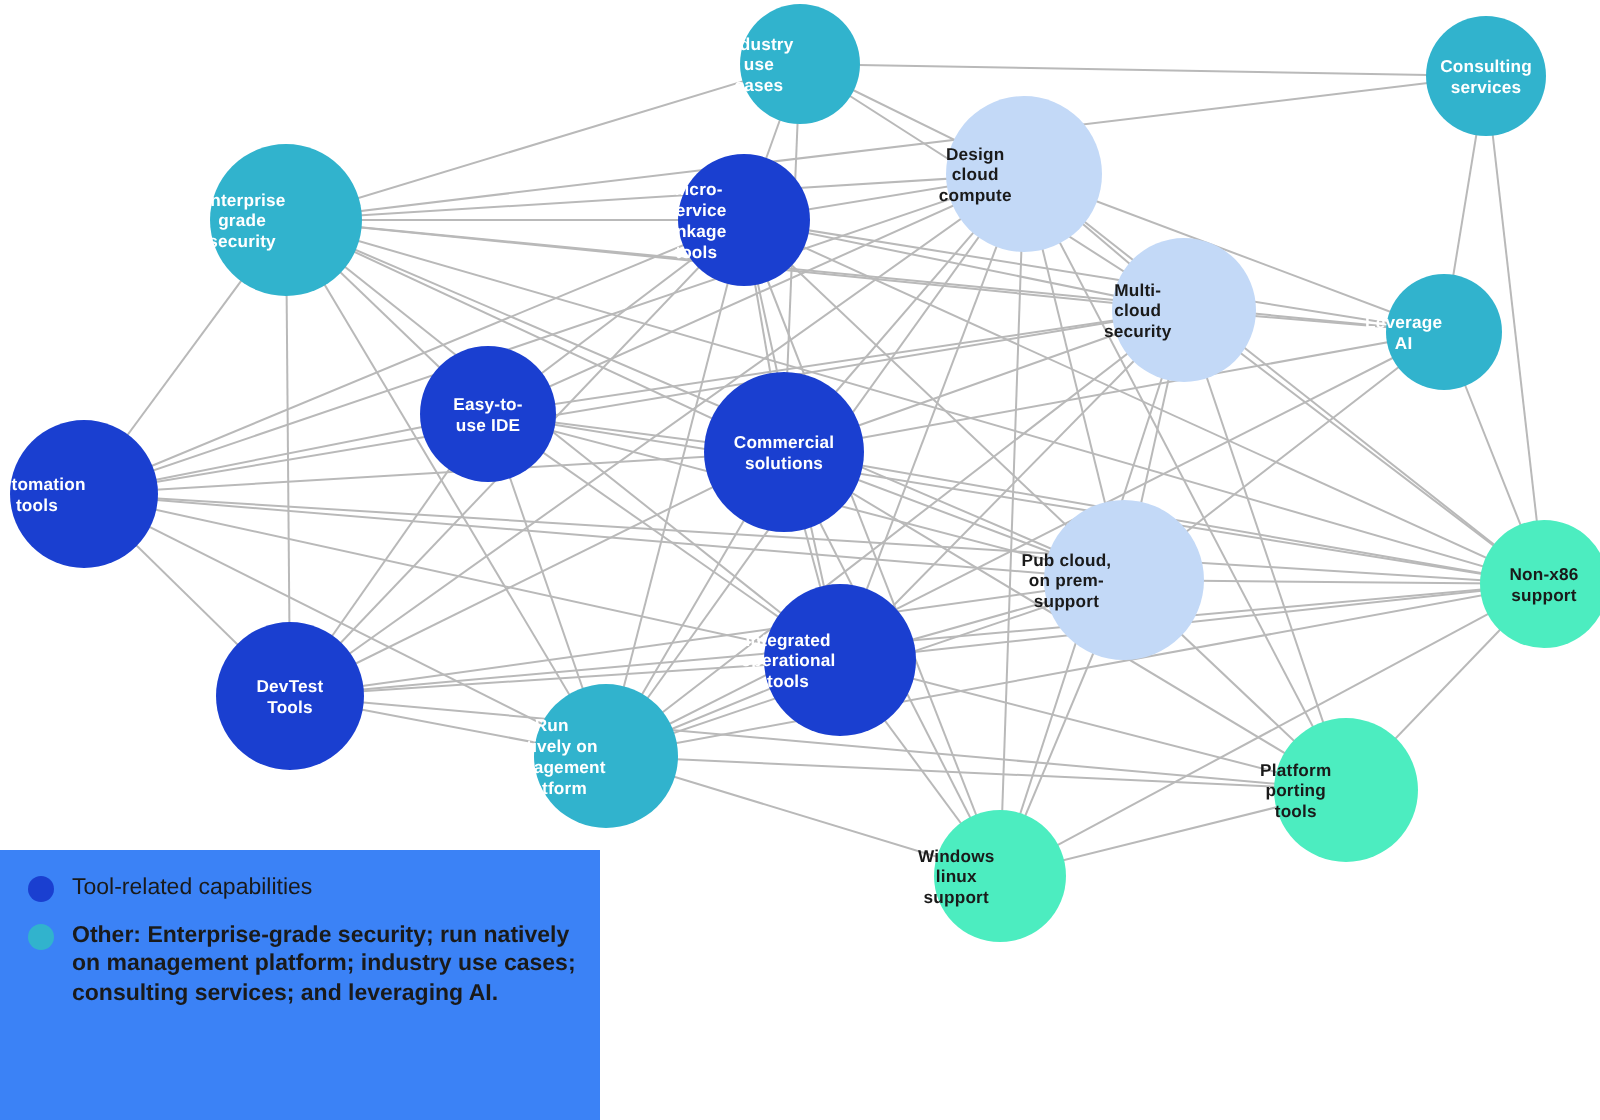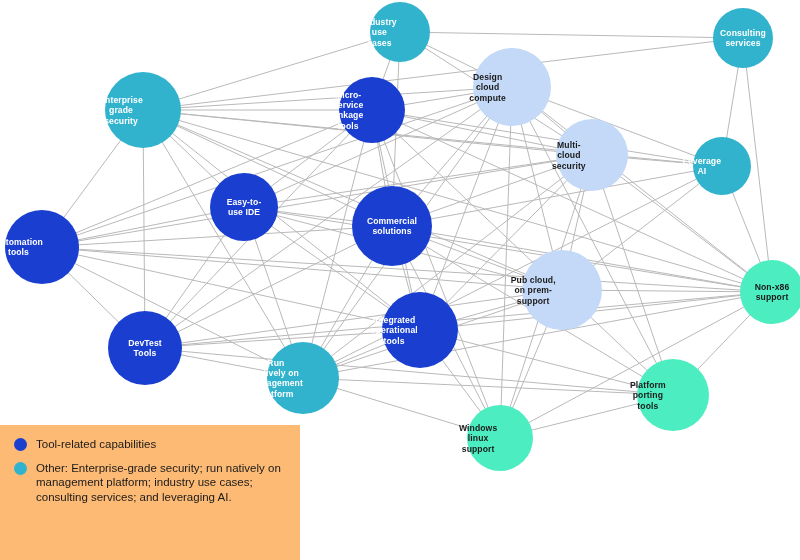--- a/index.html
+++ b/index.html
@@ -33,21 +33,21 @@
     width:300px;height:135px;
     background:#f7f4f1;
     box-sizing:border-box;
     padding:12px 10px 10px 14px;
   }
   .legend-row{
     display:flex;
     align-items:flex-start;
     margin-bottom:9px;
   }
-  .legend-row:last-child{margin-bottom:0;}
+  .legend-row:last-child{margin-bottom:0;font-weight:bold;}
   .legend-swatch{
     width:13px;height:13px;border-radius:50%;
     flex:0 0 13px;
     margin-right:9px;
     margin-top:1px;
   }
   .legend-text{
     font-size:11.5px;
     color:#1a1a1a;
     line-height:1.28;
@@ -225,21 +225,21 @@
           <circle cx="743" cy="38" r="30" fill="#31b3cd" class="node-circle"></circle>
           <text x="743" y="36" class="node-label light" text-anchor="middle" fill="#ffffff"><tspan x="743" dy="0">Consulting</tspan><tspan x="743" dy="10.4">services</tspan></text>
         </g>
         <g>
           <circle cx="722" cy="166" r="29" fill="#31b3cd" class="node-circle"></circle>
           <text x="701.82" y="164" class="node-label light" text-anchor="start" fill="#ffffff"><tspan x="701.82" dy="0">Leverage</tspan><tspan x="701.82" dy="10.4">AI</tspan></text>
         </g>
       </g>
   </svg>
 
-  <div id="legend" style="background: #fdba74;">
+  <div id="legend" style="background: #3b82f6;">
     <div class="legend-row">
       <span class="legend-swatch" style="background: rgb(26, 63, 208);"></span>
       <span class="legend-text">Tool-related capabilities</span>
     </div>
     <div class="legend-row">
       <span class="legend-swatch" style="background: rgb(49, 179, 205);"></span>
       <span class="legend-text">Other: Enterprise-grade security; run natively on management platform; industry use cases; consulting services; and leveraging AI.</span>
     </div>
   </div>
 </div>

